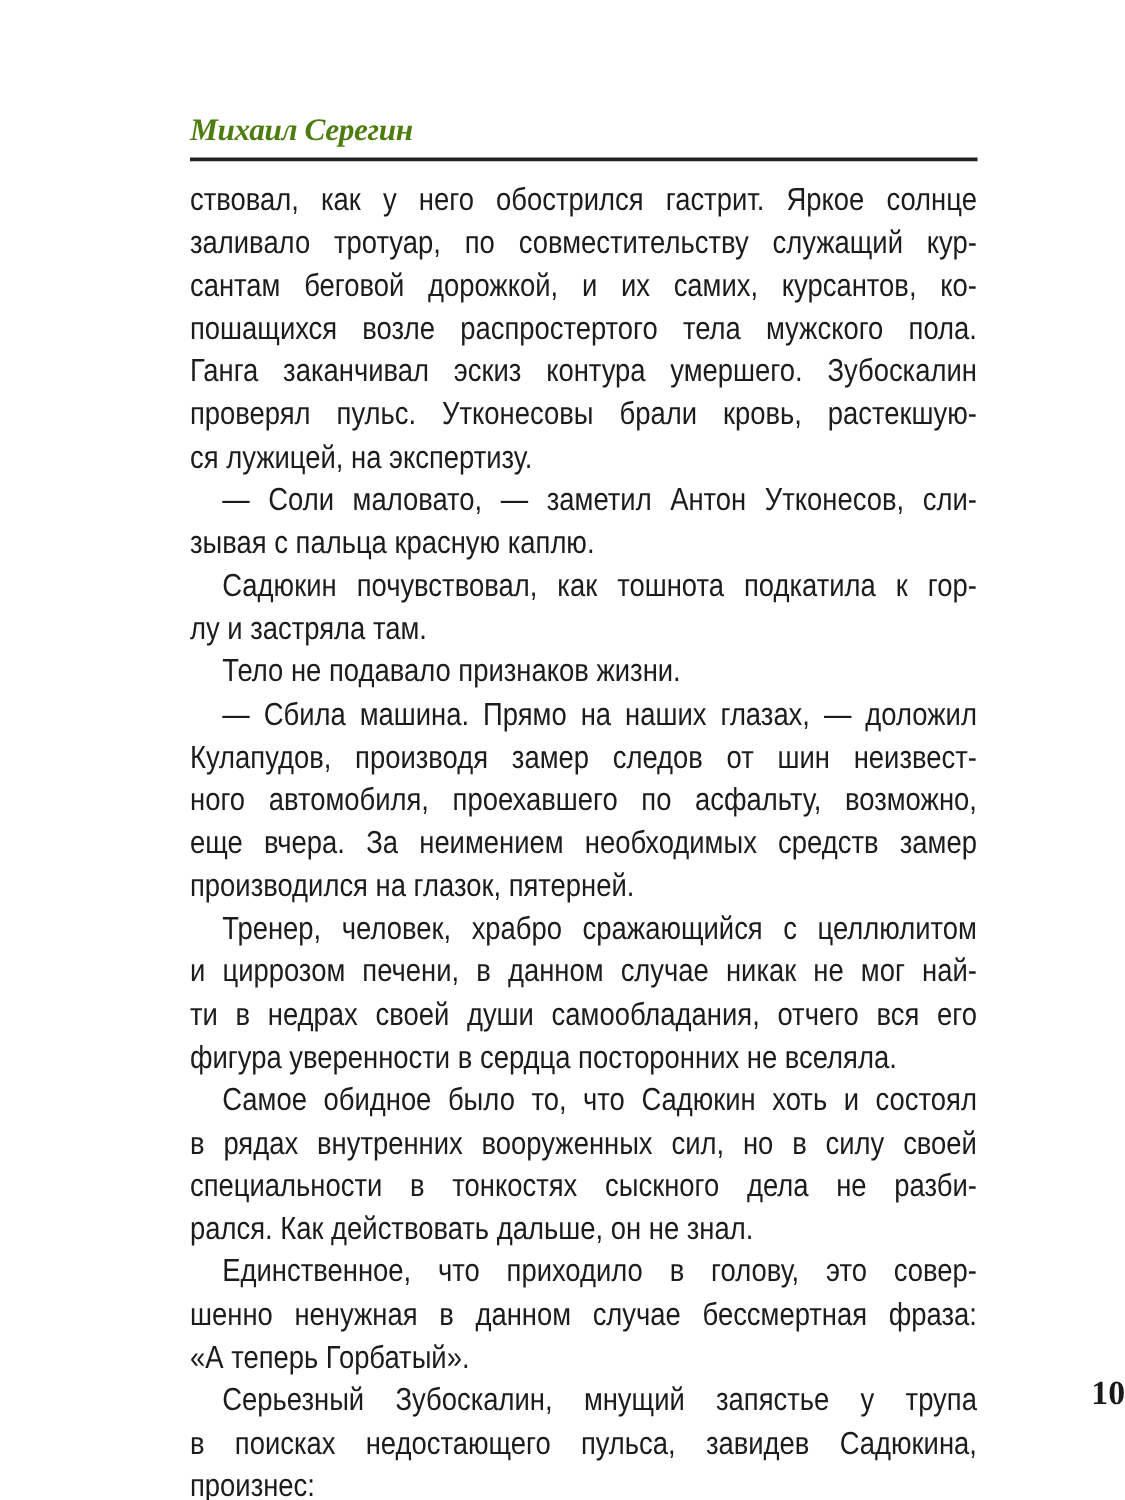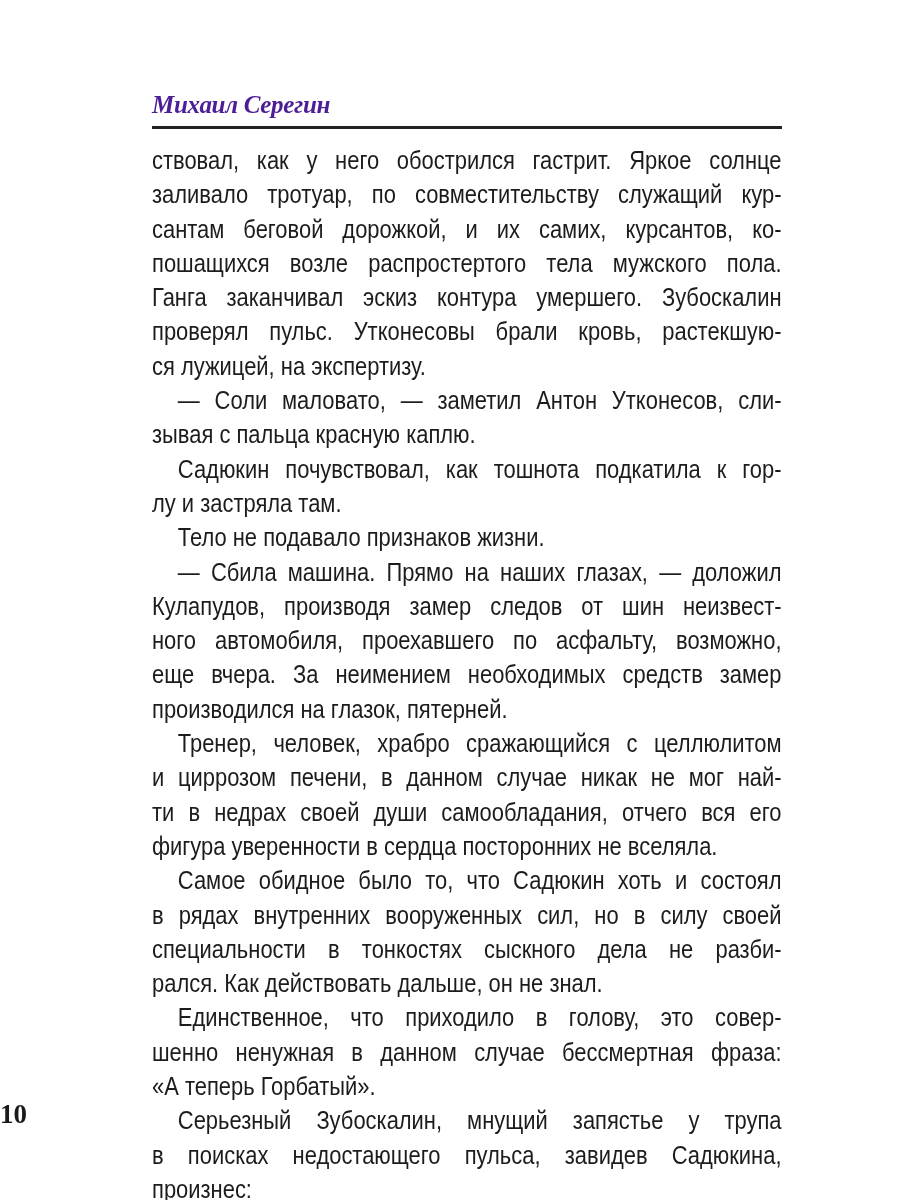--- a/index.html
+++ b/index.html
@@ -20,21 +20,21 @@
       top: 90px;
       width: 630px;
     }
     .running-head {
       font-family: "Liberation Serif", "DejaVu Serif", serif;
       font-style: italic;
       font-weight: bold;
       font-size: 25px;
       line-height: 30px;
       letter-spacing: -0.3px;
-      color: #4c1d95;
+      color: #4d7c0f;
     }
     .header-rule {
       position: absolute;
       left: 152px;
       top: 126px;
       width: 630px;
       height: 3px;
       background: #222;
     }
     .body-text {
@@ -60,21 +60,21 @@
       text-align-last: left;
     }
     .line.indent {
       text-indent: 30px;
     }
     .page-number {
       position: absolute;
       left: 0;
       width: 900px;
       top: 1098px;
-      text-align: left;
+      text-align: right;
       font-family: "Liberation Serif", "DejaVu Serif", serif;
       font-weight: bold;
       font-size: 27px;
       line-height: 32px;
       color: #1a1a1a;
     }
   </style>
 </head>
 <body>
 

